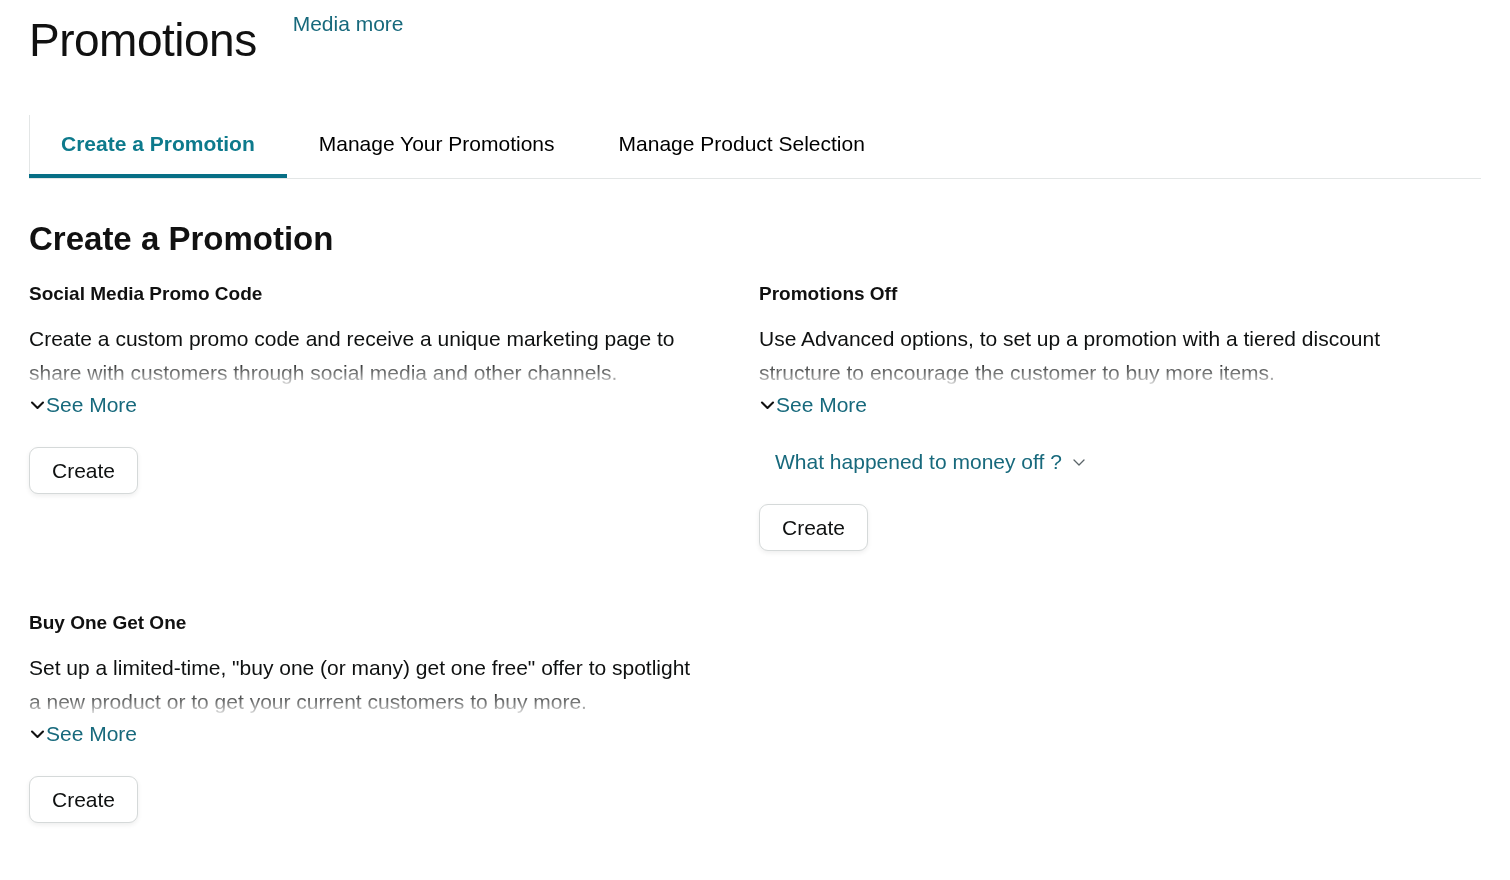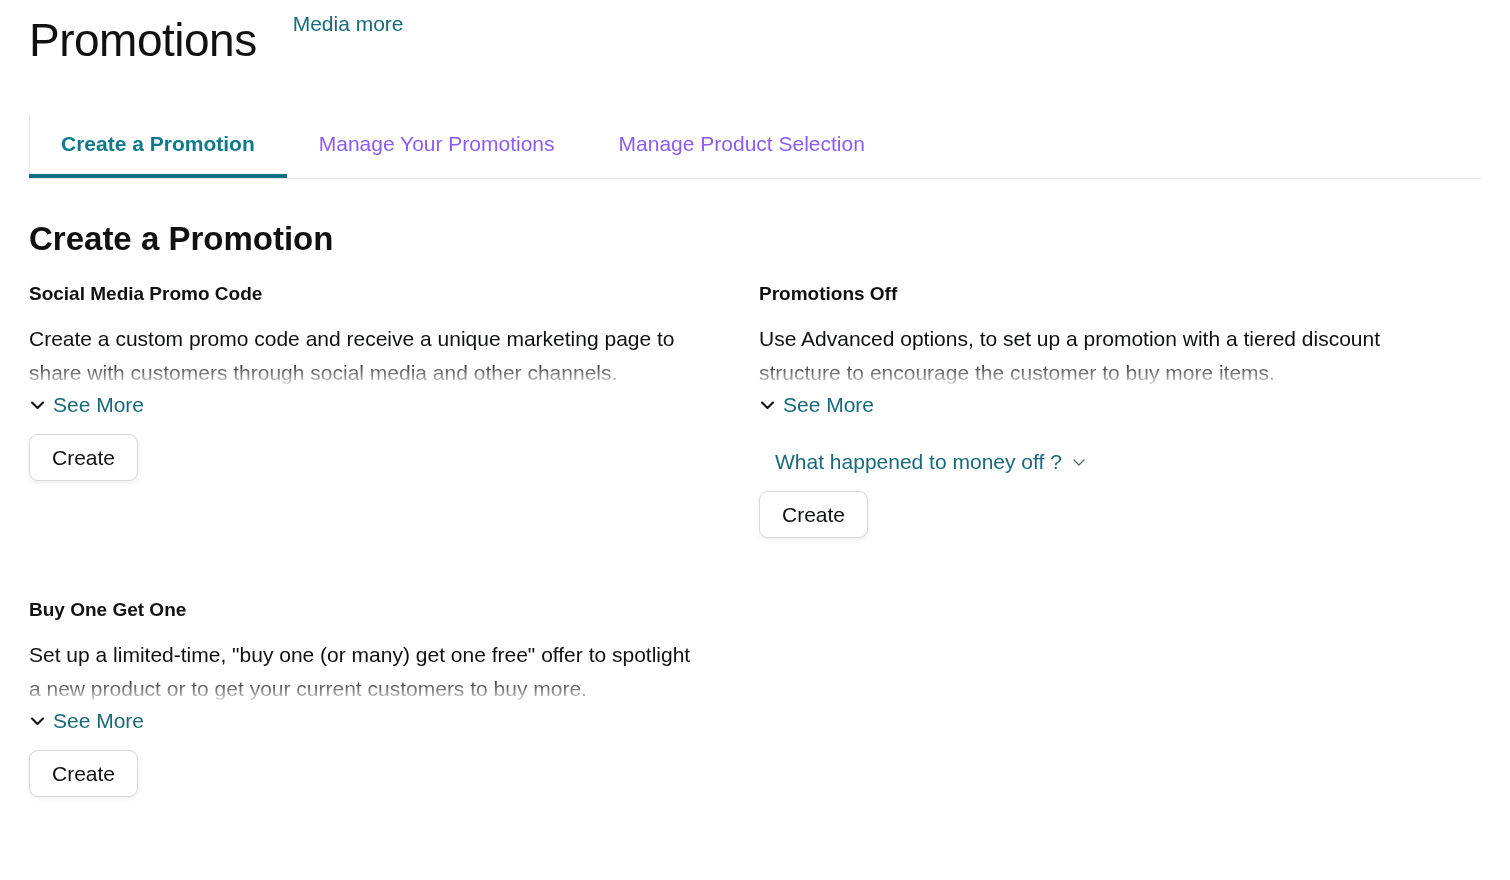--- a/index.html
+++ b/index.html
@@ -72,21 +72,21 @@
     left: 0;
     top: 0;
     display: flex;
     align-items: flex-start;
   }
   .tab {
     position: relative;
     padding: 15px 32px 20px 32px;
     font-size: 21px;
     line-height: 28px;
-    color: #8b5cf6;
+    color: #000000;
     white-space: nowrap;
     cursor: pointer;
     background: transparent;
     border: none;
     font-family: inherit;
   }
   .tab.active {
     color: #0d7a8c;
     font-weight: 700;
   }
@@ -140,21 +140,20 @@
     height: 66px;
     overflow: hidden;
     -webkit-mask-image: linear-gradient(to bottom,
         #000 0px, #000 38px, rgba(0,0,0,0.55) 52px, rgba(0,0,0,0.0) 66px);
     mask-image: linear-gradient(to bottom,
         #000 0px, #000 38px, rgba(0,0,0,0.55) 52px, rgba(0,0,0,0.0) 66px);
   }
   .see-more-row {
     display: flex;
     align-items: center;
-    gap: 7px;
     margin-top: 3px;
     cursor: pointer;
     width: max-content;
   }
   .chev {
     display: inline-block;
     width: 17px;
     height: 17px;
     flex: 0 0 auto;
   }
@@ -181,21 +180,21 @@
   }
   .chev-thin {
     display: inline-block;
     width: 16px;
     height: 16px;
     flex: 0 0 auto;
   }
   .chev-thin svg { display: block; }
 
   .create-btn {
-    margin-top: 15px;
+    margin-top: 28px;
     display: inline-block;
     padding: 0 22px;
     height: 47px;
     line-height: 45px;
     font-size: 21px;
     font-family: inherit;
     color: #0f1111;
     background: #ffffff;
     border: 1px solid #d5d9d9;
     border-radius: 9px;

